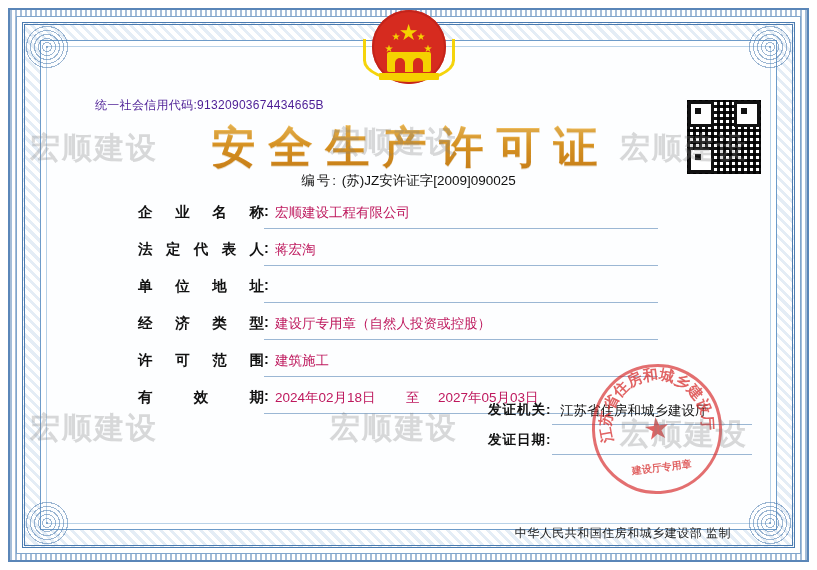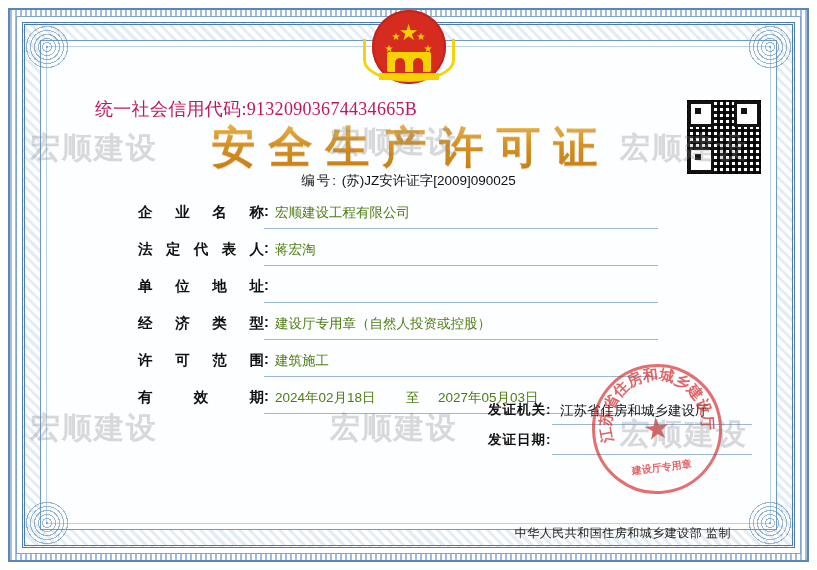--- a/index.html
+++ b/index.html
@@ -165,24 +165,23 @@
     border: 3px solid #f5d200;
     border-top: none;
     opacity: 0.95;
   }
 
   
   .credit-code {
     position: absolute;
     left: 95px;
     top: 97px;
-    font-size: 18px;
-    color: #be185d;
+    font-size: 12px;
+    color: #4c1d95;
     letter-spacing: 0.3px;
-    font-family: Liberation Serif, serif;
   }
 
   
   .cert-title {
     position: absolute;
     left: 0;
     top: 118px;
     width: 809px;
     text-align: center;
     font-family: "DejaVu Sans", sans-serif;
@@ -241,21 +240,21 @@
     top: 3px;
     font-size: 14.5px;
     font-weight: bold;
     color: #111;
   }
   .field-value {
     position: absolute;
     left: 137px;
     top: 4px;
     font-size: 13.5px;
-    color: #4d7c0f;
+    color: #be185d;
   }
   .field-underline {
     position: absolute;
     left: 126px;
     right: 0;
     bottom: 2px;
     height: 1px;
     background: #9bb7d4;
   }
   .valid-row .field-value.to-label {

